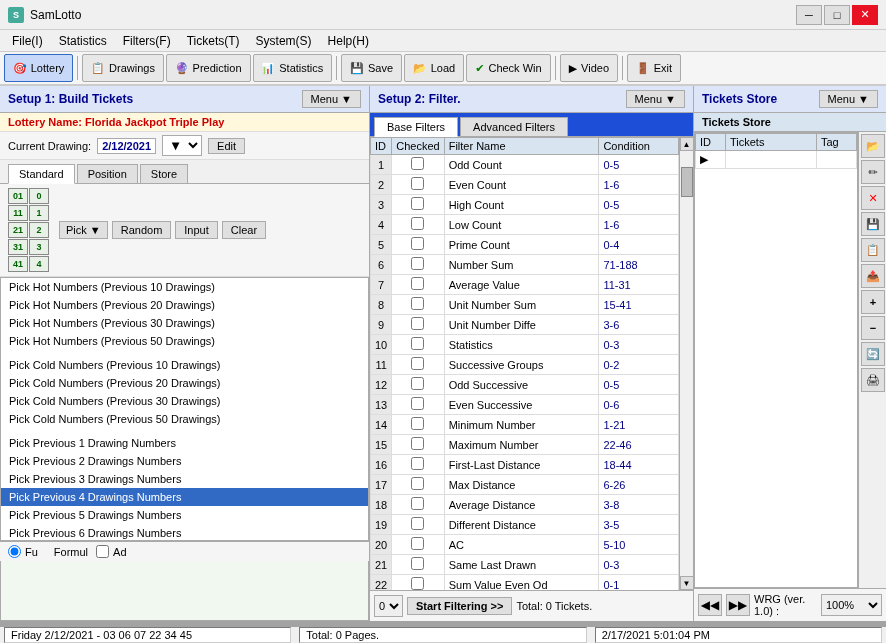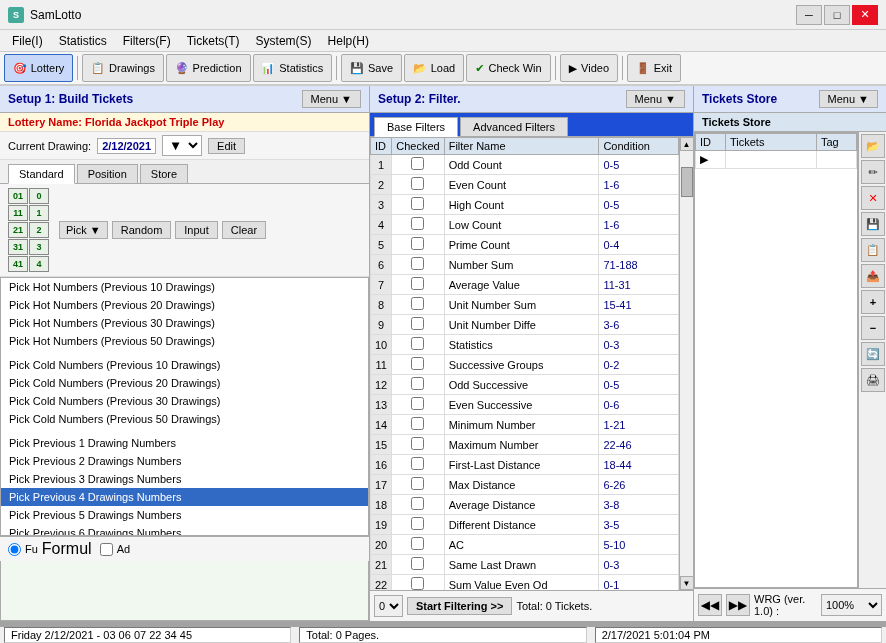--- a/index.html
+++ b/index.html
@@ -208,21 +208,21 @@
         <div class="dropdown-item">Pick Previous 3 Drawings Numbers</div>
         <div class="dropdown-item selected">Pick Previous 4 Drawings Numbers</div>
         <div class="dropdown-item">Pick Previous 5 Drawings Numbers</div>
         <div class="dropdown-item">Pick Previous 6 Drawings Numbers</div>
 
       </div>
 
       <div style="display:flex; align-items:center; gap:4px; padding:3px 8px; border-top:1px solid #aaa; background:#f5f5f5;">
         <input type="radio" checked="" style="margin: 0px;">
         <span style="font-size:11px;">Fu</span>
-        <span style="font-size:16px; margin-left:0;">Formul</span>
+        <span style="font-size:11px; margin-left:12px;">Formul</span>
         <input type="checkbox" style="margin: 0px 0px 0px 4px;">
         <span style="font-size:11px;">Ad</span>
       </div>
       <div style="height:60px; background:#f0f8f0; border:1px solid #aaa; border-top:0; margin:0;"></div>
     </div>
   </div>
 
   <div class="middle-panel">
     <div class="panel-header">
       <span class="panel-title">Setup 2: Filter.</span>

